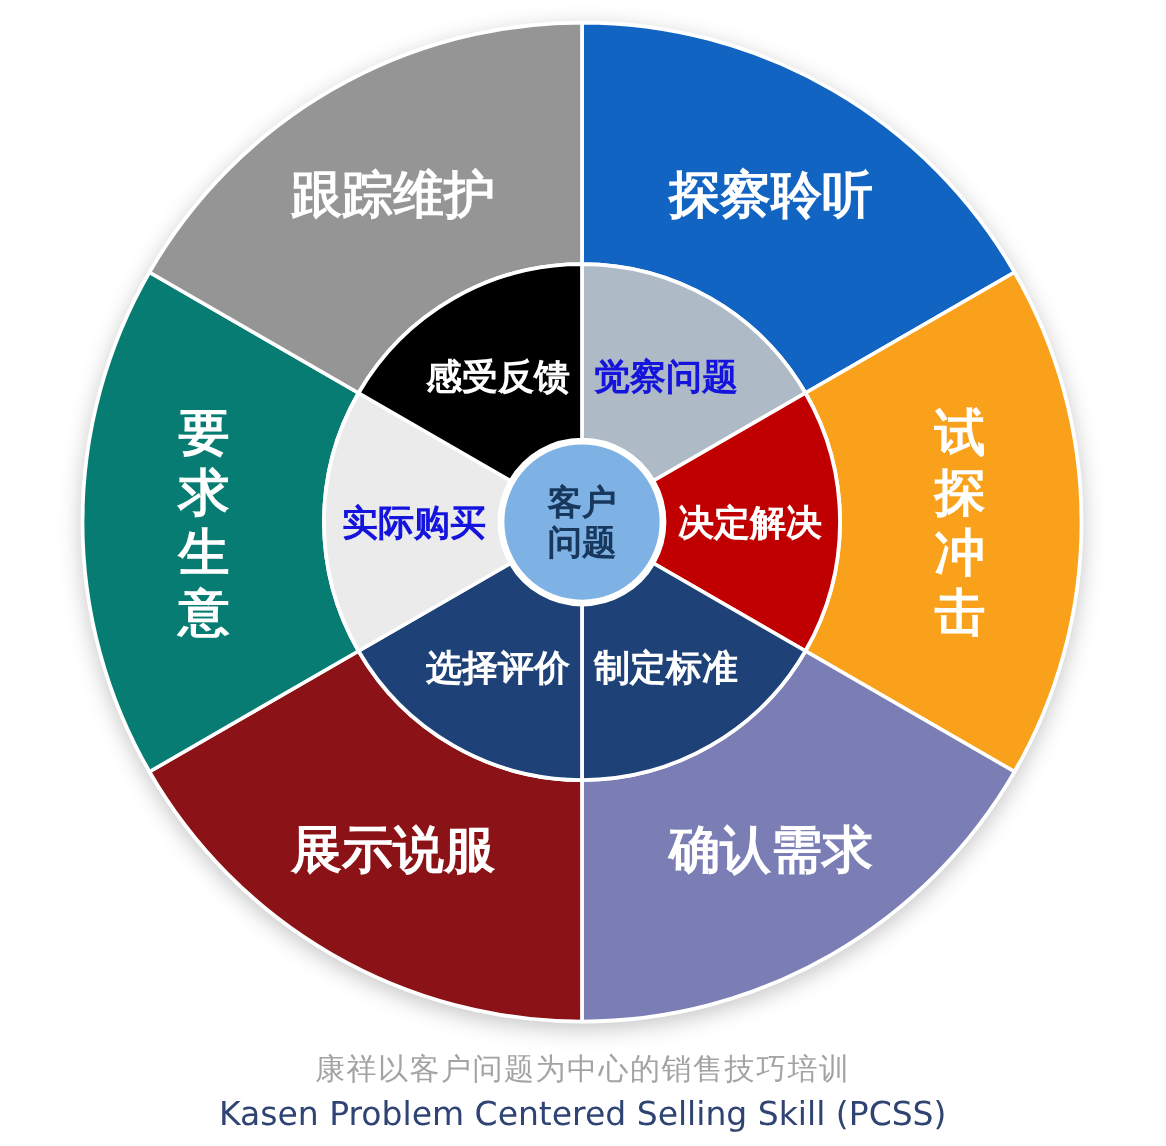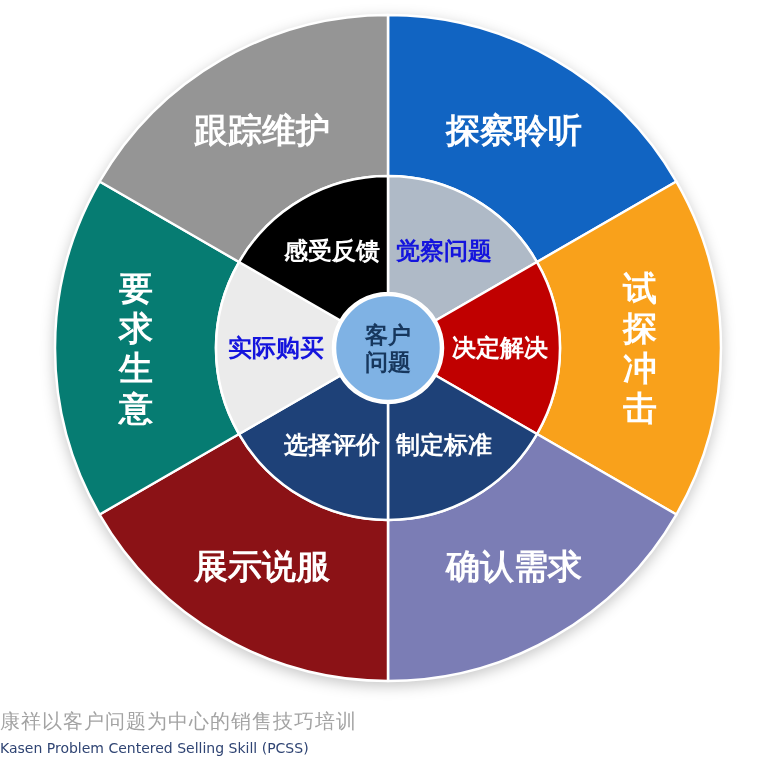--- a/index.html
+++ b/index.html
@@ -16,30 +16,30 @@
   }
   svg.diagram {
     position: absolute;
     left: 0; top: 0;
     filter: drop-shadow(0 4px 7px rgba(0,0,0,0.22));
   }
   svg.diagram text { user-select: none; }
   .caption {
     position: absolute;
     left: 0; right: 0; bottom: 8px;
-    text-align: left;
+    text-align: center;
   }
   .caption-cn {
     font-size: 20px;
     color: #A3A3A3;
     letter-spacing: 1px;
     margin-bottom: 5px;
   }
   .caption-en {
-    font-size: 14px;
+    font-size: 22px;
     color: #2F4473;
   }
 </style>
 </head>
 <body>
 
 <div class="stage">
 
   <svg id="diagram" class="diagram" width="777" height="700" viewBox="0 0 777 700" role="img">
       <path d="M 388 15 A 333 333 0 0 1 676.39 181.5 L 536.96 262 A 172 172 0 0 0 388 176 Z" fill="#1164C2" stroke="#ffffff" stroke-width="2.5" stroke-linejoin="round"></path>

